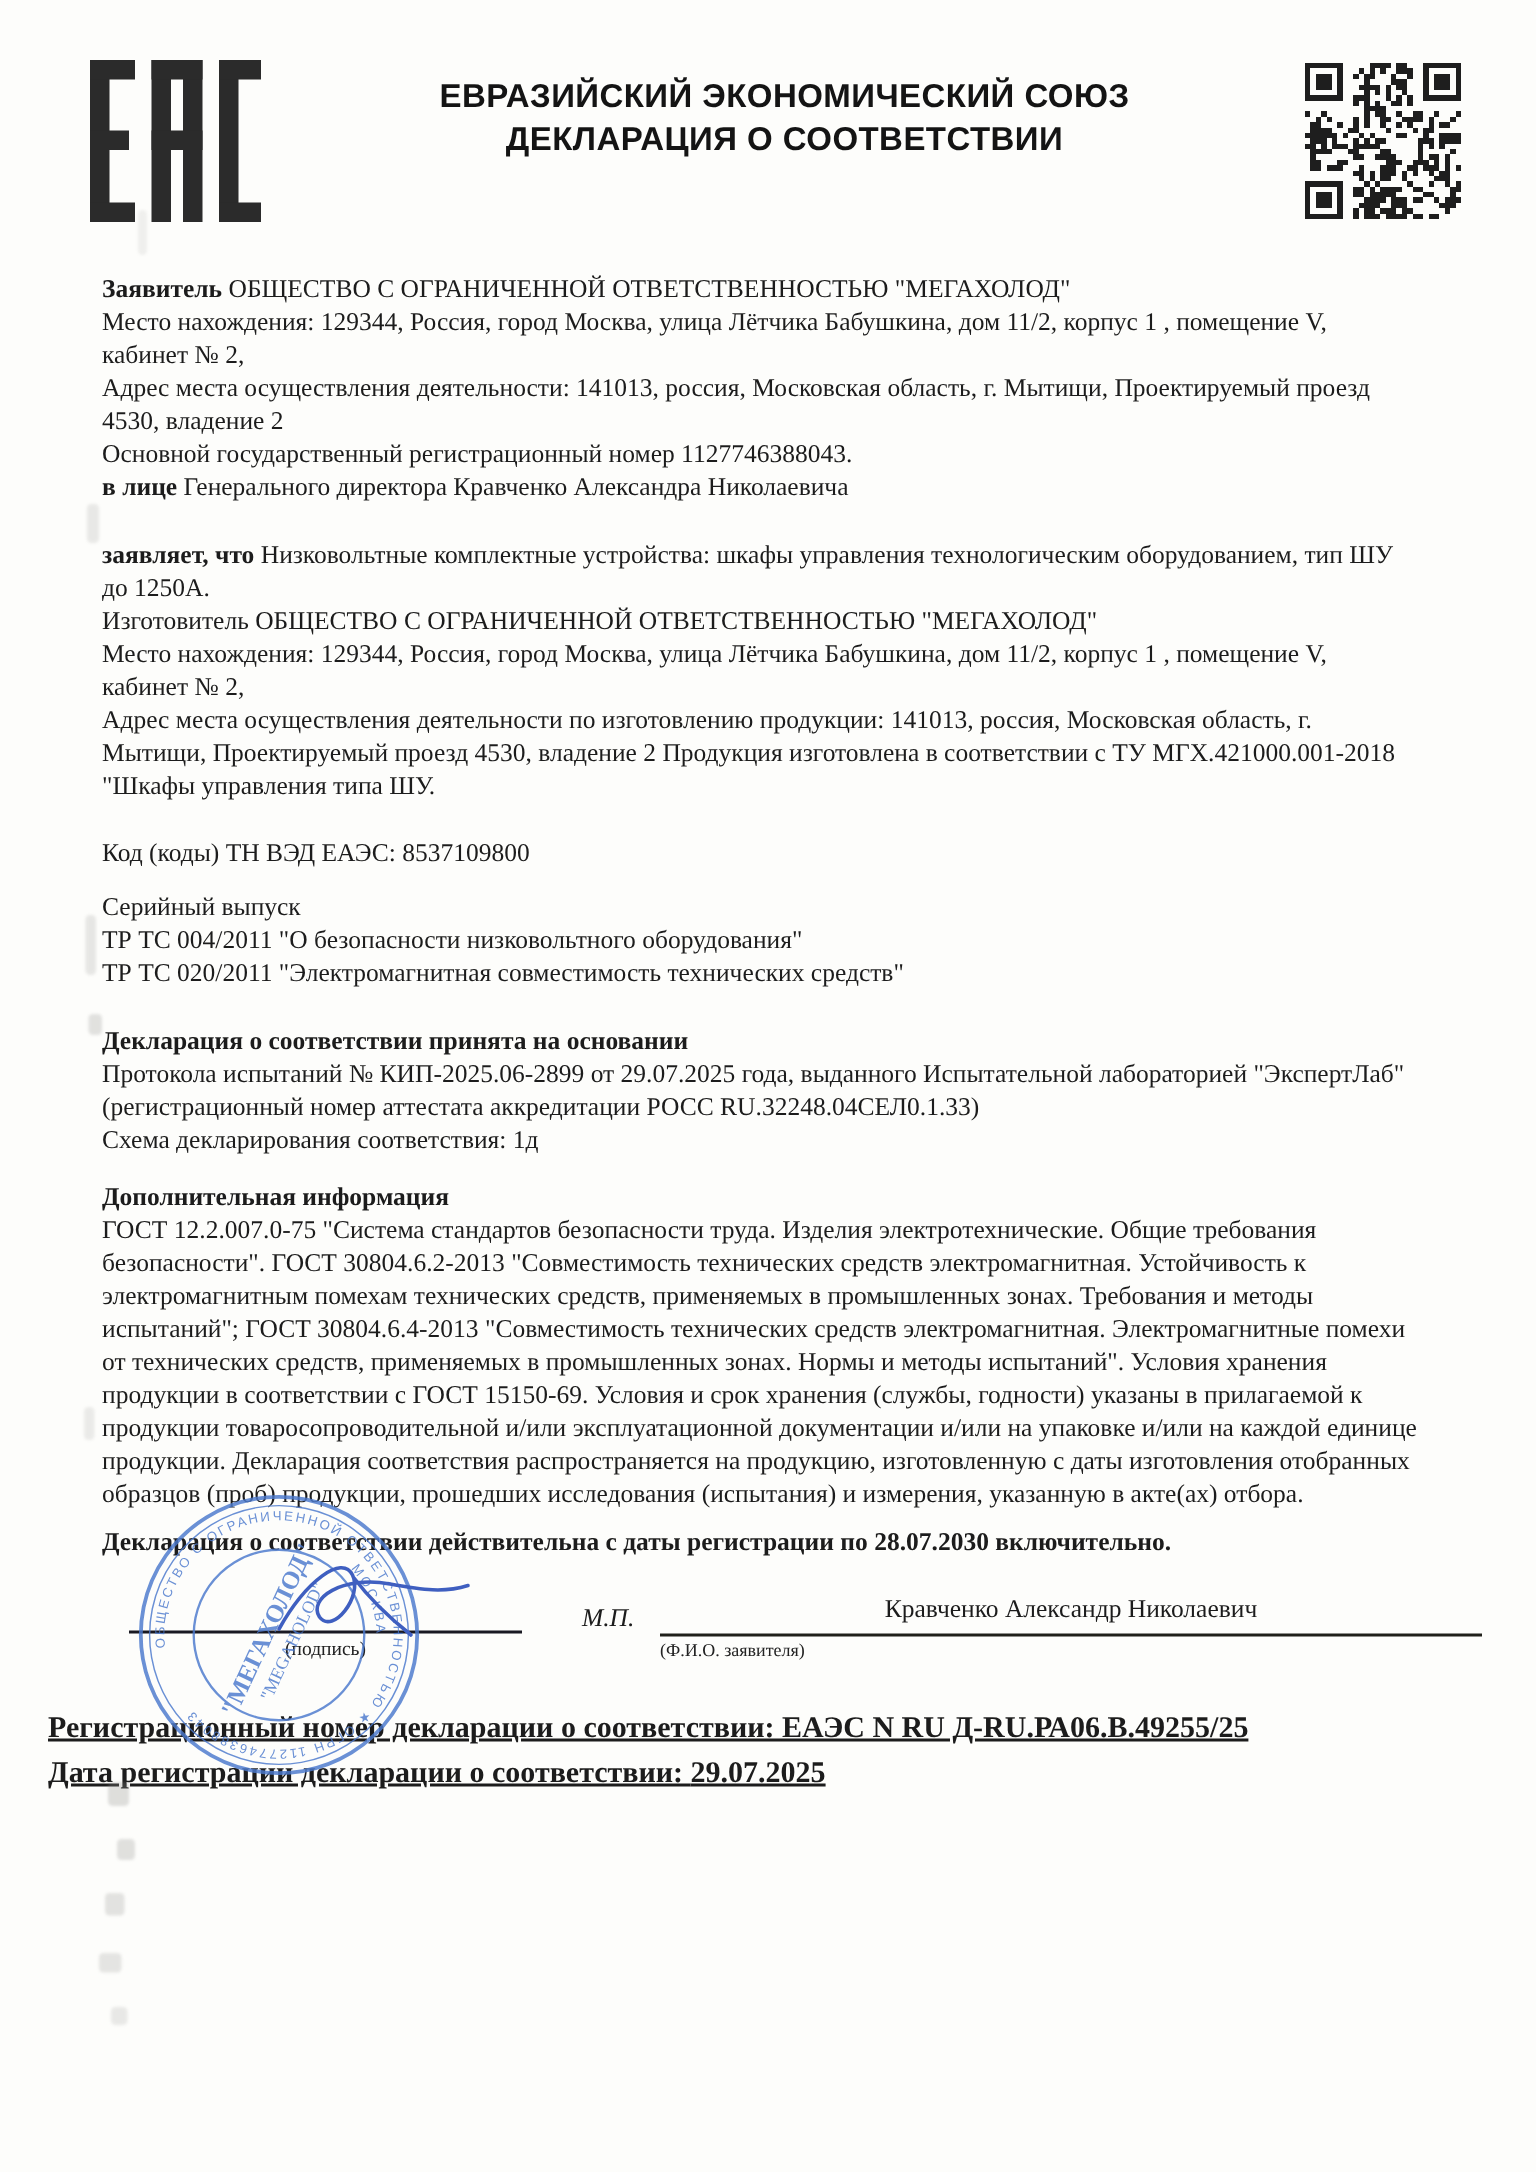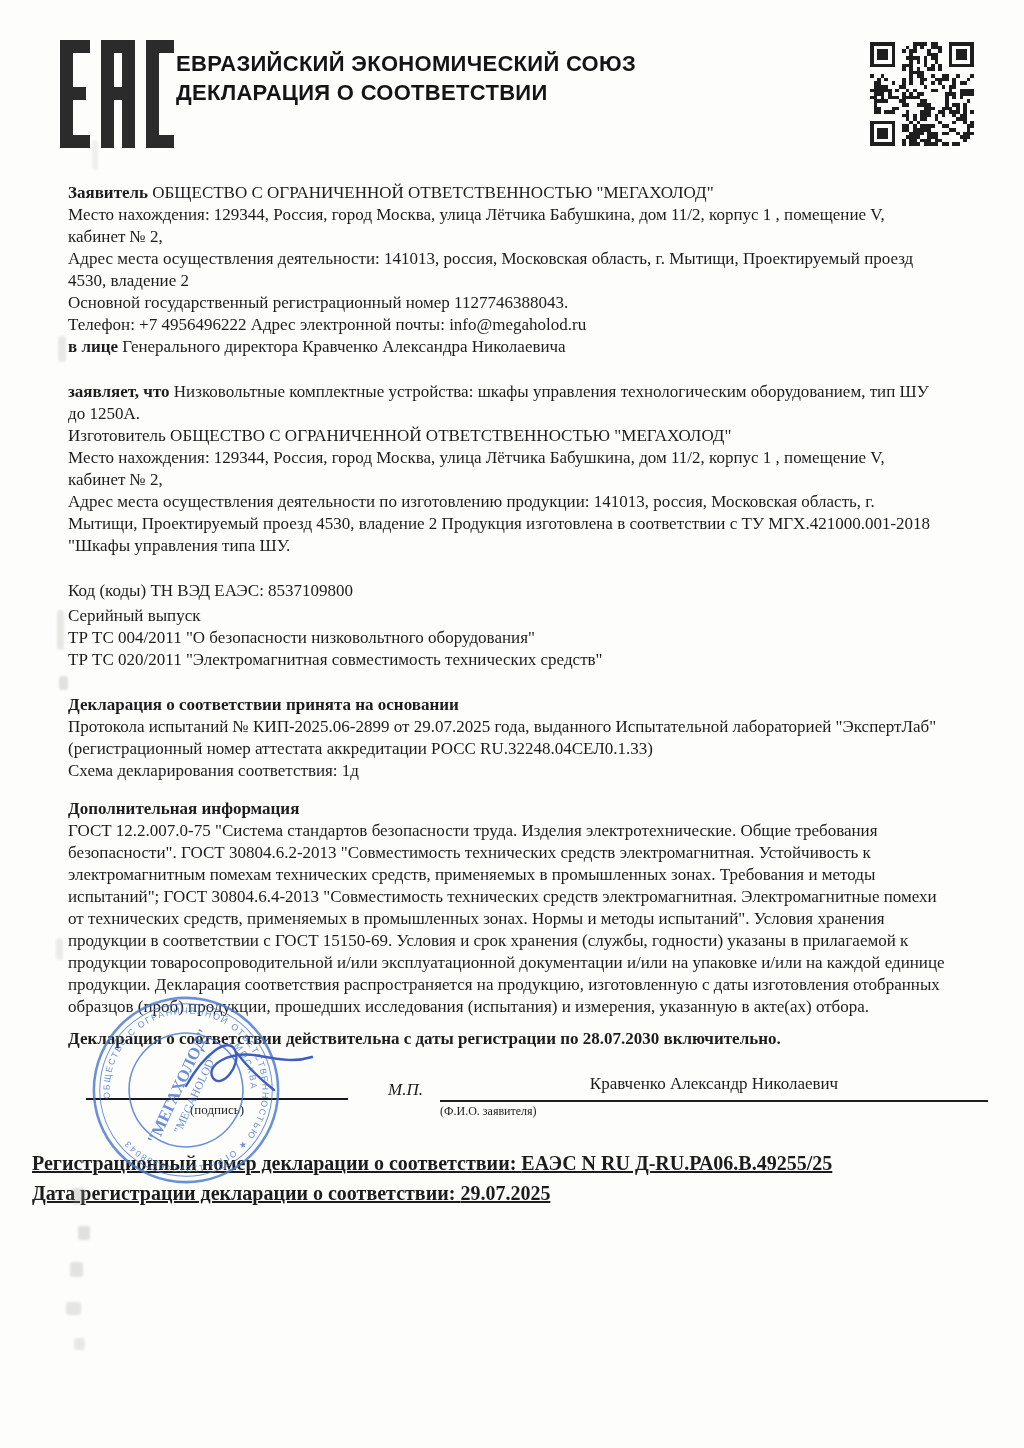--- a/index.html
+++ b/index.html
@@ -6,30 +6,30 @@
   body{
     width:1024px;height:1448px;position:relative;overflow:hidden;
     background:#fdfdfb;color:#1c1c1c;
     font-family:"Liberation Serif", serif;
   }
   .page{position:absolute;inset:0;}
   
   .header{display:flex;align-items:flex-start;padding:38px 44px 0 56px;}
   .eac-box{width:120px;height:112px;flex:0 0 auto;}
   .title-box{
-    flex:1;text-align:left;padding-top:12px;
+    flex:1;text-align:center;padding-top:12px;
     font-family:"Liberation Sans", sans-serif;font-weight:bold;
     font-size:22px;line-height:1.3;color:#141414;letter-spacing:.3px;
   }
   .qr-box{width:104px;height:104px;flex:0 0 auto;margin-top:4px;margin-right:6px;}
   
   .doc-body{padding:0 78px 0 68px;margin-top:32px;font-size:17px;line-height:22px;}
   .line{margin:0;}
   .b{font-weight:bold;}
-  .g6{margin-top:3px;} .g8{margin-top:23px;} .g10{margin-top:10px;} .g16{margin-top:16px;}
+  .g6{margin-top:14px;} .g8{margin-top:23px;} .g10{margin-top:10px;} .g16{margin-top:16px;}
   
   .sig-row{position:relative;height:66px;margin:10px 78px 0 68px;font-size:17px;}
   .sig-line-l{position:absolute;left:18px;top:38px;width:262px;border-bottom:2px solid #191922;}
   .sig-cap-l{position:absolute;left:18px;top:42px;width:262px;text-align:center;font-size:13px;color:#222;}
   .mp{position:absolute;left:320px;top:20px;font-style:italic;}
   .fio{position:absolute;left:372px;top:14px;width:548px;text-align:center;}
   .sig-line-r{position:absolute;left:372px;top:40px;width:548px;border-bottom:2px solid #20201a;}
   .sig-cap-r{position:absolute;left:372px;top:44px;width:548px;font-size:12px;color:#222;}
   .footer{padding:0 78px 0 32px;font-size:20px;line-height:22px;text-decoration:underline;}
   .footer .reg{margin-top:26px;}
@@ -362,21 +362,20 @@
           <rect x="2" y="24" width="3" height="3"></rect>
         </svg>
     </div>
   </div>
 
   <div class="doc-body">
       <p class="line"><span class="b">Заявитель</span><span> ОБЩЕСТВО С ОГРАНИЧЕННОЙ ОТВЕТСТВЕННОСТЬЮ "МЕГАХОЛОД"</span></p>
       <p class="line"><span>Место нахождения: 129344, Россия, город Москва, улица Лётчика Бабушкина, дом 11/2, корпус 1 , помещение V, кабинет № 2,</span></p>
       <p class="line"><span>Адрес места осуществления деятельности: 141013, россия, Московская область, г. Мытищи, Проектируемый проезд 4530, владение 2</span></p>
       <p class="line"><span>Основной государственный регистрационный номер 1127746388043.</span></p>
-      <p class="line"><span>Телефон: +7 4956496222 Адрес электронной почты: info@megaholod.ru</span></p>
       <p class="line"><span class="b">в лице</span><span> Генерального директора Кравченко Александра Николаевича</span></p>
       <p class="line g8"><span class="b">заявляет, что</span><span> Низковольтные комплектные устройства: шкафы управления технологическим оборудованием, тип ШУ до 1250А.</span></p>
       <p class="line"><span>Изготовитель ОБЩЕСТВО С ОГРАНИЧЕННОЙ ОТВЕТСТВЕННОСТЬЮ "МЕГАХОЛОД"</span></p>
       <p class="line"><span>Место нахождения: 129344, Россия, город Москва, улица Лётчика Бабушкина, дом 11/2, корпус 1 , помещение V, кабинет № 2,</span></p>
       <p class="line"><span>Адрес места осуществления деятельности по изготовлению продукции: 141013, россия, Московская область, г. Мытищи, Проектируемый проезд 4530, владение 2 Продукция изготовлена в соответствии с ТУ МГХ.421000.001-2018 "Шкафы управления типа ШУ.</span></p>
       <p class="line g8"><span>Код (коды) ТН ВЭД ЕАЭС: 8537109800</span></p>
       <p class="line g6"><span>Серийный выпуск</span></p>
       <p class="line"><span>ТР ТС 004/2011 "О безопасности низковольтного оборудования"</span></p>
       <p class="line"><span>ТР ТС 020/2011 "Электромагнитная совместимость технических средств"</span></p>
       <p class="line g8"><span class="b">Декларация о соответствии принята на основании</span></p>

